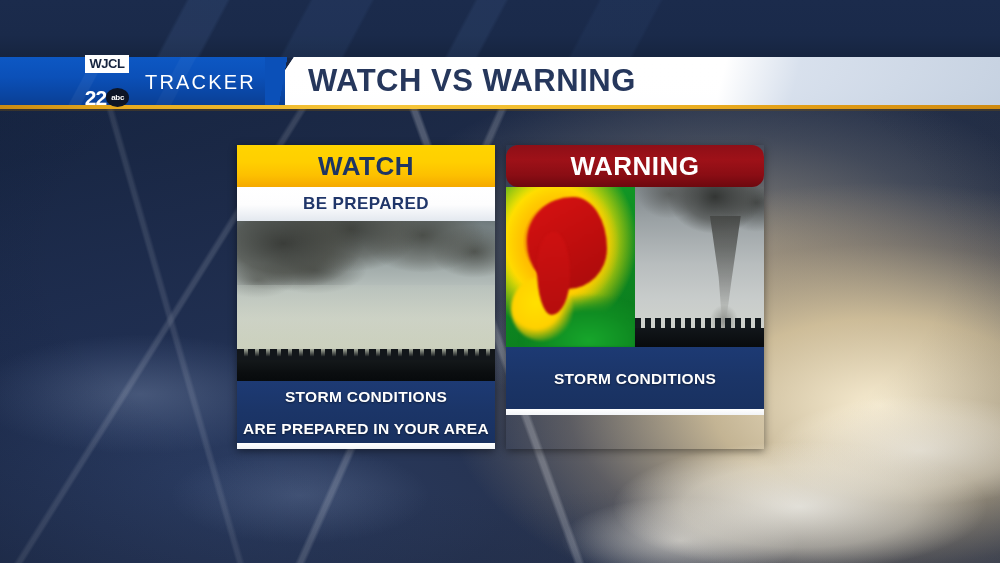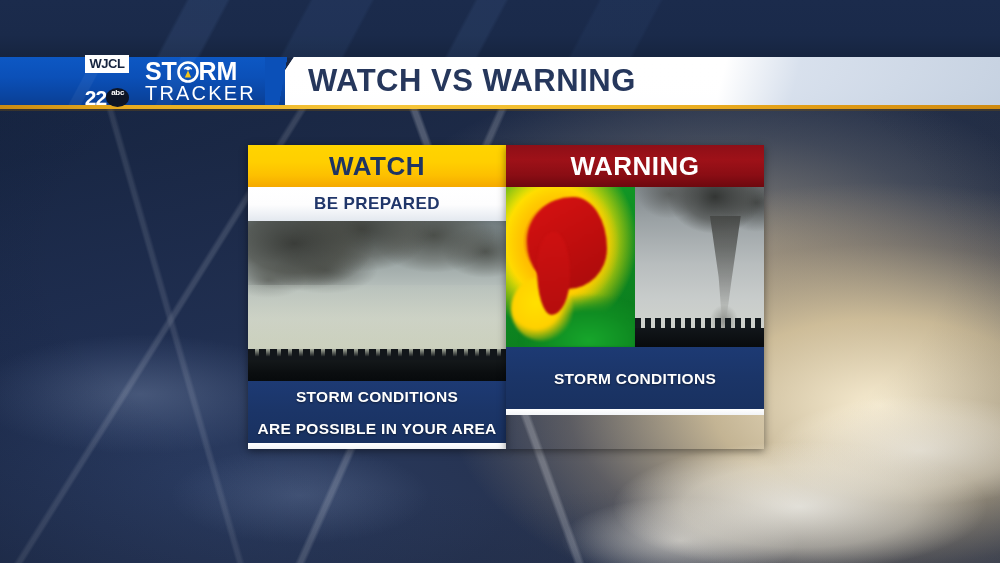--- a/index.html
+++ b/index.html
@@ -109,52 +109,53 @@
     background:#ffffff; color:#16243f;
     font-size:13px; font-weight:bold; letter-spacing:-0.4px;
     line-height:1; padding:2px 4px 3px 4px;
   }
   .l22row{ display:flex; align-items:center; gap:0; margin-top:14px; }
   .l22{
     color:#ffffff; font-size:21px; font-weight:bold; line-height:1; letter-spacing:-1px;
   }
   .abc-dot{
     width:23px; height:19px; border-radius:50%; background:#0d1526;
-    display:flex; justify-content:center;
+    display:flex; align-items:center; justify-content:center;
   }
   .abc-txt{ color:#ffffff; font-size:8px; font-weight:bold; letter-spacing:-0.3px; }
   .logo-right{ display:flex; flex-direction:column; line-height:0.92; }
   .storm-row{ display:flex; align-items:center; }
   .storm-txt{
     color:#ffffff; font-size:25px; font-weight:bold; letter-spacing:-0.2px;
   }
   .radar-o{ position:relative; width:22px; height:22px; margin:0 0px; }
   .tracker-txt{
     color:#ffffff; font-size:20px; font-weight:normal; letter-spacing:2.2px; margin-top:1px;
   }
 
   
   .card{
     position:absolute; top:145px; width:258px; height:304px;
     box-shadow:0 2px 8px rgba(0,0,0,0.45);
   }
-  .card-left{ left:248px; }
+  .card-left{ left:237px; }
   .card-right{ left:506px; }
 
   .card-head{
     height:42px; display:flex; align-items:center; justify-content:center;
     font-size:26px; font-weight:bold; letter-spacing:0.5px;
   }
   .head-watch{
     background:linear-gradient(180deg,#ffd400 0%,#ffcf00 40%,#fdc000 72%,#f5a900 100%);
     color:#1e3563;
   }
   .head-warning{
     background:linear-gradient(180deg,#8e0f17 0%,#9e1118 35%,#8a0d14 72%,#6d080e 100%);
     color:#ffffff;
+    border-radius:12px;
   }
   .card-sub{
     height:34px; display:flex; align-items:center; justify-content:center;
     background:linear-gradient(180deg,#ffffff 0%,#fdfdfe 52%,#e3e8ef 100%);
     color:#20366a; font-size:17px; font-weight:bold; letter-spacing:0.4px;
   }
 
   
   .card-photo{ position:relative; height:160px; overflow:hidden; }
 
@@ -299,49 +300,37 @@
     <div class="logo-left">
       <div class="wjcl-box">WJCL</div>
       <div class="l22row">
         <span class="l22">22</span>
         <span class="abc-dot">
           <span class="abc-txt">abc</span>
         </span>
       </div>
     </div>
     <div class="logo-right">
-      <div class="storm-row">
-        <span class="storm-txt">ST</span>
-        <span class="radar-o">
-          <svg width="22" height="22" viewBox="0 0 22 22">
-            <circle cx="11" cy="11" r="9.5" fill="none" stroke="#ffffff" stroke-width="2.6"></circle>
-            <circle cx="11" cy="7.4" r="1.9" fill="#ffffff"></circle>
-            <path d="M7.3 8.2 A4.6 4.6 0 0 1 14.7 8.2" fill="none" stroke="#ffffff" stroke-width="1.5"></path>
-            <path d="M11 9.6 L14.2 16.6 L7.8 16.6 Z" fill="#f5c518"></path>
-          </svg>
-        </span>
-        <span class="storm-txt">RM</span>
-      </div>
       <div class="tracker-txt">TRACKER</div>
     </div>
   </div>
 
   <div class="card card-left">
     <div class="card-head head-watch">WATCH</div>
     <div class="card-sub">BE PREPARED</div>
     <div class="card-photo">
       <div class="ph-sky"></div>
       <div class="ph-clouds"></div>
       <div class="ph-haze"></div>
       <div class="ph-trees"></div>
       <div class="ph-ground"></div>
     </div>
     <div class="card-cap">
       <div class="cap-line">STORM CONDITIONS</div>
-      <div class="cap-line">ARE POSSIBLE IN YOUR AREA</div>
+      <div class="cap-line">ARE PREPARED IN YOUR AREA</div>
     </div>
     <div class="card-foot"></div>
   </div>
 
   <div class="card card-right">
     <div class="card-head head-warning">WARNING</div>
     <div class="card-photo">
       <div class="ph-split">
         <div class="radar">
           <div class="radar-green-lo"></div>

